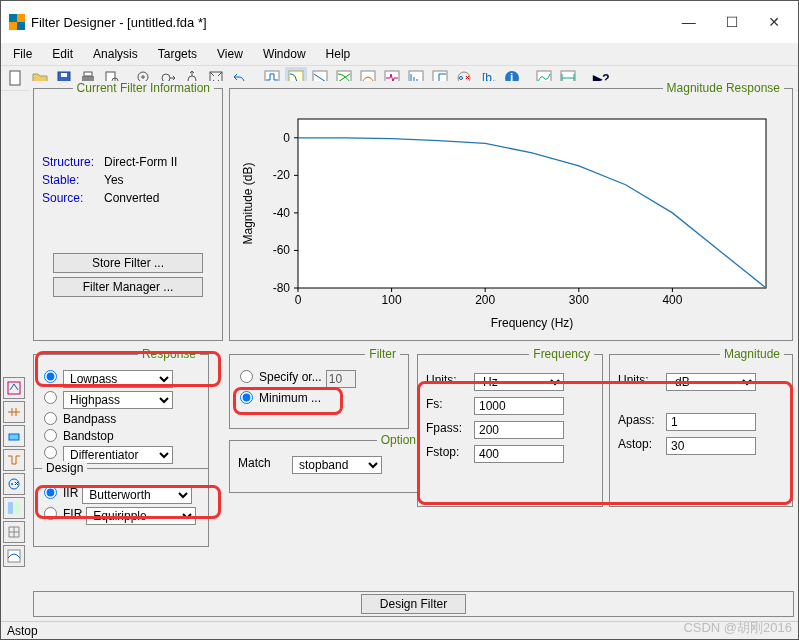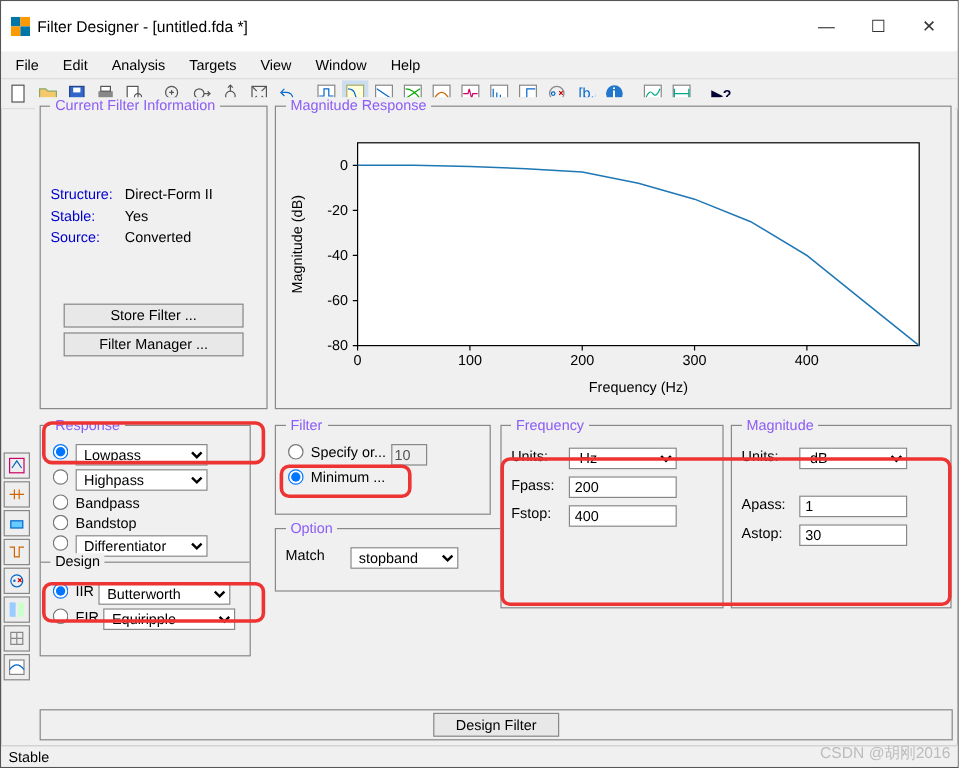--- a/index.html
+++ b/index.html
@@ -13,21 +13,21 @@
   .menubar { height:22px; background:#f0f0f0; display:flex; align-items:center; padding:0 4px; gap:4px; font-size:13px;}
   .menubar span{ padding:2px 8px; }
   .toolbar { height:26px; background:#f0f0f0; border-top:1px solid #ddd; border-bottom:1px solid #ddd; display:flex; align-items:center; padding:0 4px; gap:2px;}
   .toolbar .tb { width:22px;height:22px; display:flex;align-items:center;justify-content:center; }
   .toolbar .sep{ width:6px; }
   .content { position:absolute; top:80px; left:28px; right:2px; bottom:20px; background:#f0f0f0;}
   .sidebar { position:absolute; left:2px; top:376px; width:24px; display:flex; flex-direction:column; gap:2px;}
   .sidebar .sb { width:22px;height:22px;border:1px solid #888;background:#eee;display:flex;align-items:center;justify-content:center;}
 
   fieldset { border:1px solid #888; margin:0; padding:6px 8px 8px 8px; position:absolute; background:#f0f0f0;}
-  legend { font-size:12px; padding:0 4px; color:#8b5cf6;}
+  legend { font-size:12px; padding:0 4px; color:#4d7c0f;text-align:right;}
   .fs-info { left:4px; top:0px; width:190px; height:260px;}
   .fs-mag { left:200px; top:0px; width:564px; height:260px;}
   .fs-resp { left:4px; top:266px; width:176px; height:200px; }
   .fs-filt { left:200px; top:266px; width:180px; height:82px;}
   .fs-opt  { left:200px; top:352px; width:200px; height:60px;}
   .fs-freq { left:388px; top:266px; width:186px; height:160px;}
   .fs-magn { left:580px; top:266px; width:184px; height:160px;}
 
   .info-row { display:flex; margin:4px 0;}
   .info-lbl { color:#0000cc; width:62px;}
@@ -397,20 +397,24 @@
         </div>
     </fieldset>
 
     <fieldset class="fs-freq">
       <legend>Frequency</legend>
       <div class="freq-row">
           <label>Units:</label>
           <select><option>Hz</option></select>
         </div>
       <div class="freq-row">
+          <label>Fs:</label>
+          <input type="text" value="1000" style="">
+        </div>
+      <div class="freq-row">
           <label>Fpass:</label>
           <input type="text" value="200" style="">
         </div>
       <div class="freq-row">
           <label>Fstop:</label>
           <input type="text" value="400" style="">
         </div>
     </fieldset>
 
     <fieldset class="fs-magn">
@@ -434,16 +438,16 @@
       <span class="design-btn">Design Filter</span>
     </div>
 
     <div class="hl" style="left:6px;top:270px;width:186px;height:36px"></div>
     <div class="hl" style="left:6px;top:404px;width:186px;height:34px"></div>
     <div class="hl" style="left:204px;top:306px;width:110px;height:28px"></div>
     <div class="hl" style="left:388px;top:300px;width:376px;height:124px"></div>
   </div>
 
   <div class="statusbar">
-    <span>Stable</span>
+    <span>Astop</span>
   </div>
   <span class="watermark">CSDN @胡刚2016</span>
 </div>
 
 </body></html>

